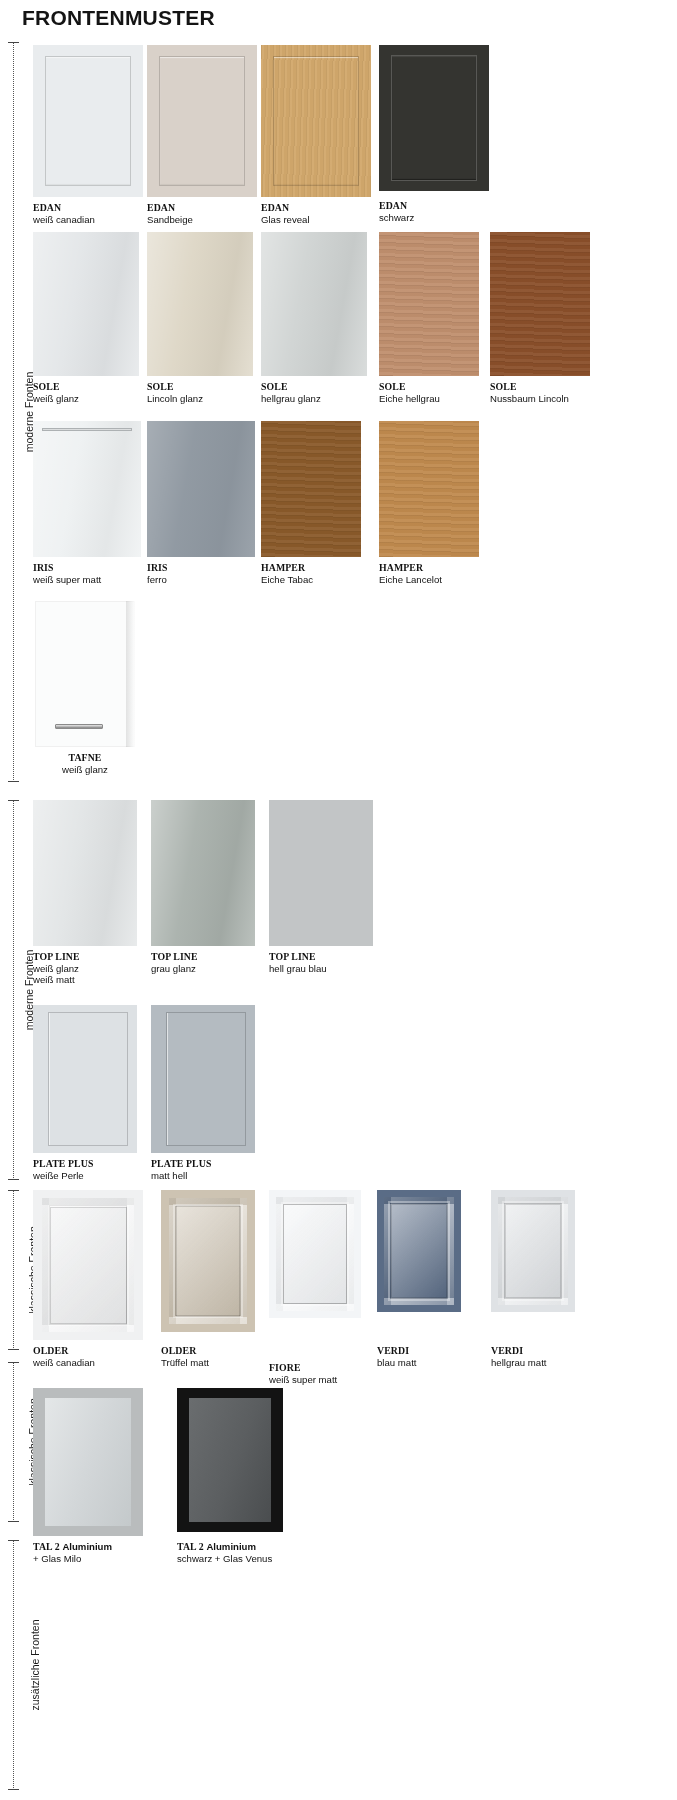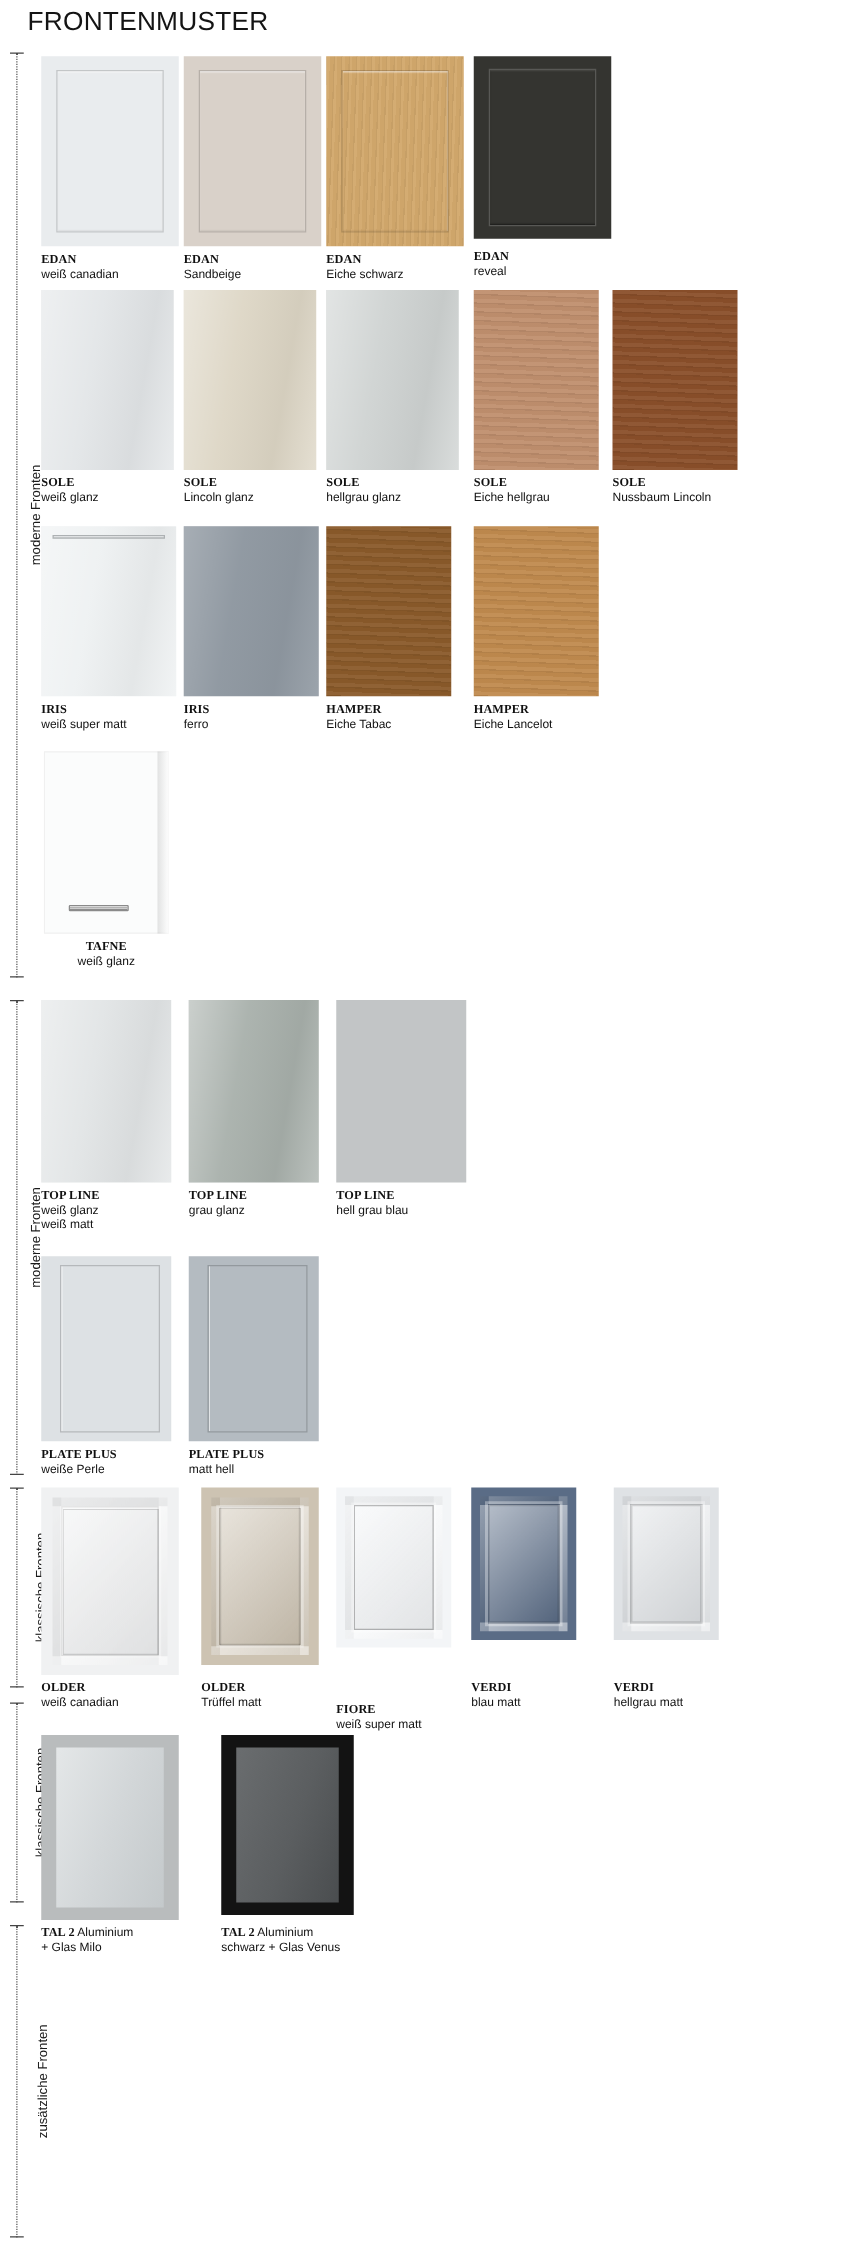--- a/index.html
+++ b/index.html
@@ -12,21 +12,21 @@
     color: #1a1a1a;
     position: relative;
     overflow: hidden;
   }
 
   .page-title {
     position: absolute;
     left: 22px;
     top: 6px;
     font-size: 21px;
-    font-weight: 400;
+    font-weight: 700;
     letter-spacing: 0.2px;
     color: #141414;
   }
 
   
   .rail {
     position: absolute;
     left: 0;
     width: 28px;
   }
@@ -82,21 +82,21 @@
     color: #111;
   }
   .caption .name {
     font-weight: bold;
     font-size: 9.8px;
     letter-spacing: 0.1px;
     font-family: Liberation Serif, serif;
   }
   .caption .name.inline { display: inline; }
   .caption .desc { display: block; }
-  .caption .desc.inline { display: inline; font-weight: 400; }
+  .caption .desc.inline { display: inline; font-weight: 700; }
 
   
   .door-frame::after {
     content: "";
     position: absolute;
     left: 11%; top: 7%; right: 11%; bottom: 7%;
     border: 1px solid rgba(0,0,0,0.16);
     box-shadow: inset 0 1px 1px rgba(255,255,255,0.55),
                 inset 0 -1px 1px rgba(0,0,0,0.06);
   }
@@ -237,28 +237,28 @@
       <span class="name">EDAN</span>
       <span class="desc">Sandbeige</span>
     </div>
   </div>
   <div class="cell" style="left:261px;width:110px;">
     <div class="swatch door-frame" style="width:110px;height:152px;background:#d2a86c;">
       <div class="woodgrain"></div>
     </div>
     <div class="caption">
       <span class="name">EDAN</span>
-      <span class="desc">Eiche schwarz</span>
+      <span class="desc">Glas reveal</span>
     </div>
   </div>
   <div class="cell" style="left:379px;width:110px;">
     <div class="swatch door-frame dark" style="width:110px;height:146px;background:#343430;"></div>
     <div class="caption" style="margin-top:9px;">
       <span class="name">EDAN</span>
-      <span class="desc">reveal</span>
+      <span class="desc">schwarz</span>
     </div>
   </div>
 </div>
 
 <div class="row" style="top:232px;">
   <div class="cell" style="left:33px;width:106px;">
     <div class="swatch slab" style="width:106px;height:144px;background:#e3e6e8;">
       <div class="sheen"></div>
     </div>
     <div class="caption">

